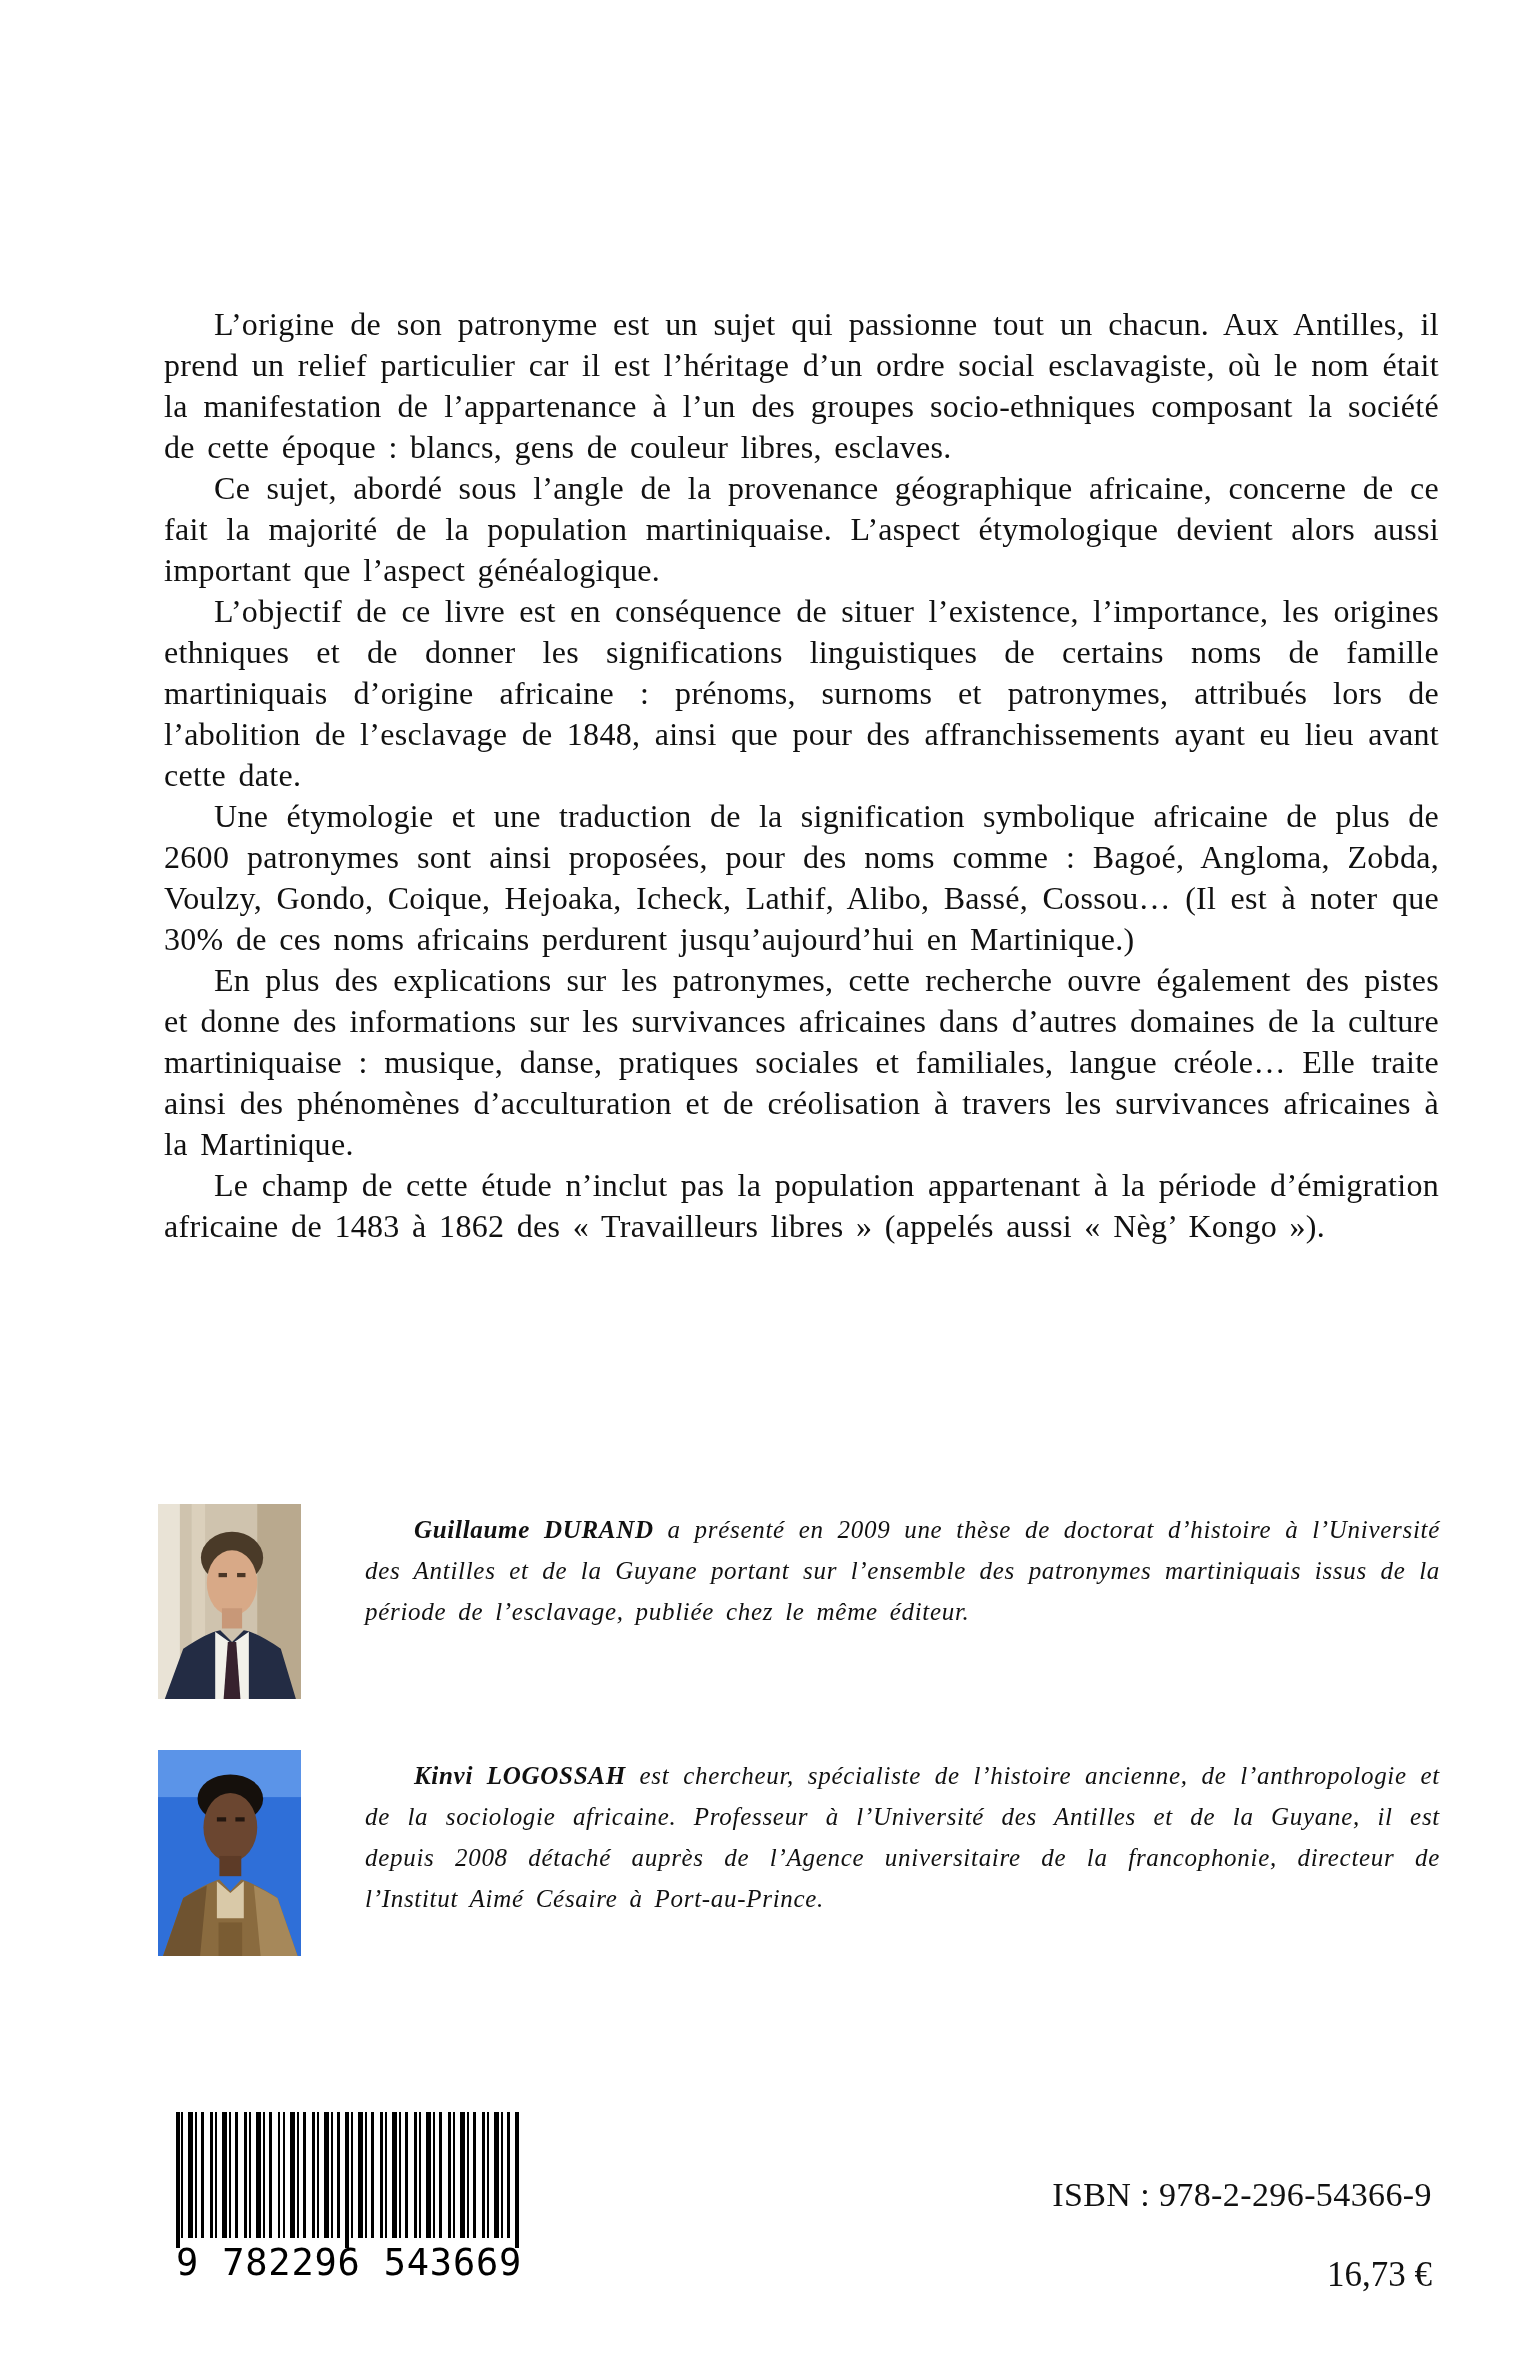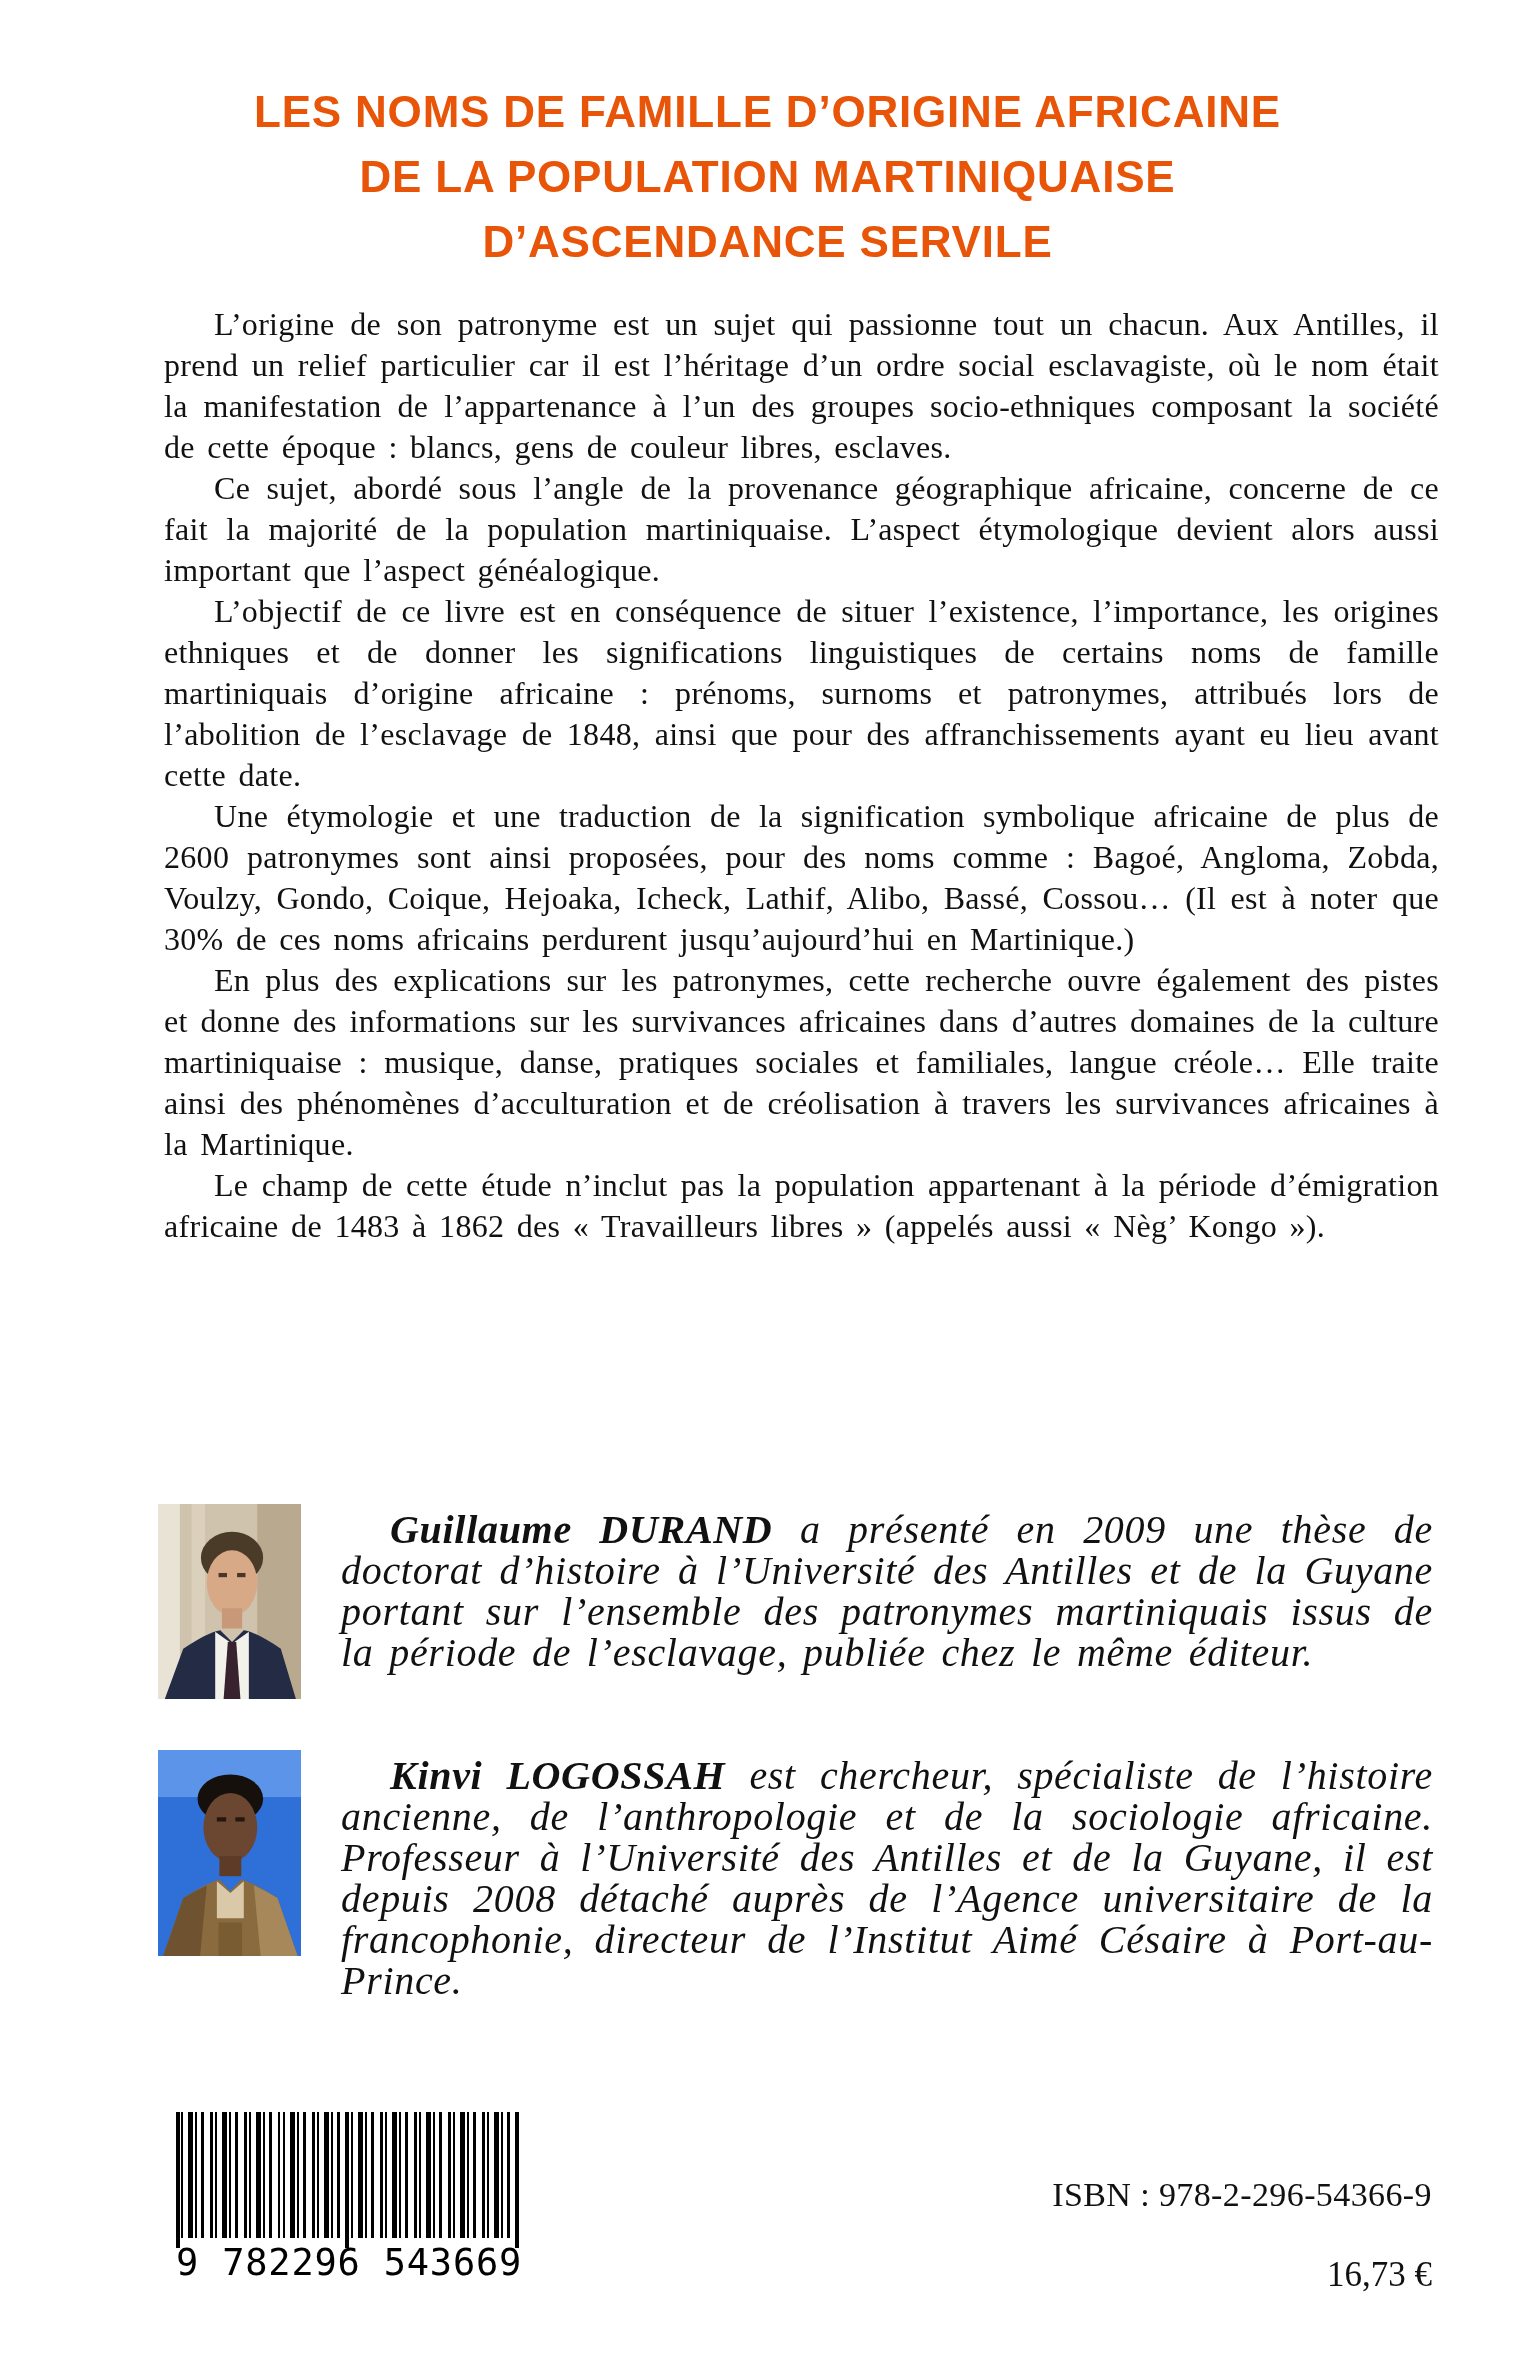--- a/index.html
+++ b/index.html
@@ -54,24 +54,24 @@
   }
   .bio-1 { top: 1504px; }
   .bio-2 { top: 1750px; }
   .photo {
     flex: 0 0 auto;
     width: 143px;
     display: block;
   }
   .photo svg { display: block; width: 100%; height: auto; }
   .bio-text {
-    margin: 5px 0 0 40px;
+    margin: 5px 0 0 64px;
     width: 1092px;
     font-style: italic;
-    font-size: 40px;
+    font-size: 25px;
     line-height: 41px;
     text-align: justify;
     text-indent: 49px;
     word-spacing: 5px;
     letter-spacing: 0.7px;
   }
   .bio-name { font-weight: bold; }
 
   
   .barcode {
@@ -129,25 +129,20 @@
     top: 2255px;
     font-size: 35px;
     color: #111;
   }
 </style>
 </head>
 <body>
 
 <div class="cover">
 
-  <h1 class="title">
-    <span class="tl">LES NOMS DE FAMILLE D’ORIGINE AFRICAINE</span>
-    <span class="tl">DE LA POPULATION MARTINIQUAISE</span>
-    <span class="tl">D’ASCENDANCE SERVILE</span>
-  </h1>
 
   <div class="synopsis">
     <p>L’origine de son patronyme est un sujet qui passionne tout un chacun. Aux Antilles, il prend un relief particulier car il est l’héritage d’un ordre social esclavagiste, où le nom était la manifestation de l’appartenance à l’un des groupes socio-ethniques composant la société de cette époque : blancs, gens de couleur libres, esclaves.</p>
     <p>Ce sujet, abordé sous l’angle de la provenance géographique africaine, concerne de ce fait la majorité de la population martiniquaise. L’aspect étymologique devient alors aussi important que l’aspect généalogique.</p>
     <p>L’objectif de ce livre est en conséquence de situer l’existence, l’importance, les origines ethniques et de donner les significations linguistiques de certains noms de famille martiniquais d’origine africaine : prénoms, surnoms et patronymes, attribués lors de l’abolition de l’esclavage de 1848, ainsi que pour des affranchissements ayant eu lieu avant cette date.</p>
     <p>Une étymologie et une traduction de la signification symbolique africaine de plus de 2600 patronymes sont ainsi proposées, pour des noms comme : Bagoé, Angloma, Zobda, Voulzy, Gondo, Coique, Hejoaka, Icheck, Lathif, Alibo, Bassé, Cossou… (Il est à noter que 30% de ces noms africains perdurent jusqu’aujourd’hui en Martinique.)</p>
     <p>En plus des explications sur les patronymes, cette recherche ouvre également des pistes et donne des informations sur les survivances africaines dans d’autres domaines de la culture martiniquaise : musique, danse, pratiques sociales et familiales, langue créole… Elle traite ainsi des phénomènes d’acculturation et de créolisation à travers les survivances africaines à la Martinique.</p>
     <p>Le champ de cette étude n’inclut pas la population appartenant à la période d’émigration africaine de 1483 à 1862 des « Travailleurs libres » (appelés aussi « Nèg’ Kongo »).</p>
   </div>
 

